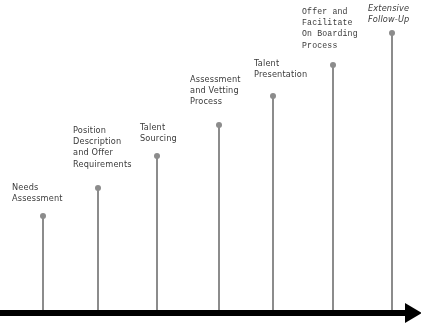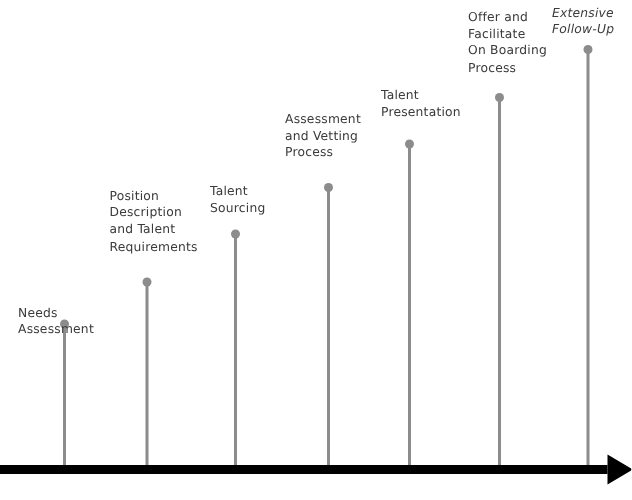--- a/index.html
+++ b/index.html
@@ -71,29 +71,29 @@
 <div id="diagram" style="width: 421px; height: 333px; background: rgb(255, 255, 255);">
 
   <div class="axis-line" style="top: 310px; left: 0px; width: 405px; height: 6px; background: rgb(0, 0, 0);"></div>
   <div class="axis-arrow" style="left: 405px; top: 303px; border-left-color: rgb(0, 0, 0);"></div>
 
   <div id="milestone-layer">
       <div class="milestone" style="left: 42px; top: 216px; width: 2px; height: 94px;">
         <div class="stem" style="height: 94px; background: rgb(140, 140, 140);"></div>
         <div class="dot" style="background: rgb(140, 140, 140);"></div>
       </div>
-      <div class="label" style="left: 12px; top: 182px; color: rgb(59, 59, 59); font-size: 8.2px; margin-top: 21px;">Needs
+      <div class="label" style="left: 12px; top: 182px; color: rgb(59, 59, 59); font-size: 8.2px;">Needs
 Assessment</div>
       <div class="milestone" style="left: 97px; top: 188px; width: 2px; height: 122px;">
         <div class="stem" style="height: 122px; background: rgb(140, 140, 140);"></div>
         <div class="dot" style="background: rgb(140, 140, 140);"></div>
       </div>
       <div class="label" style="left: 73px; top: 125px; color: rgb(59, 59, 59); font-size: 8.2px;">Position
 Description
-and Talent
+and Offer
 Requirements</div>
       <div class="milestone" style="left: 156px; top: 156px; width: 2px; height: 154px;">
         <div class="stem" style="height: 154px; background: rgb(140, 140, 140);"></div>
         <div class="dot" style="background: rgb(140, 140, 140);"></div>
       </div>
       <div class="label" style="left: 140px; top: 122px; color: rgb(59, 59, 59); font-size: 8.2px;">Talent
 Sourcing</div>
       <div class="milestone" style="left: 218px; top: 125px; width: 2px; height: 185px;">
         <div class="stem" style="height: 185px; background: rgb(140, 140, 140);"></div>
         <div class="dot" style="background: rgb(140, 140, 140);"></div>
@@ -104,21 +104,21 @@
       <div class="milestone" style="left: 272px; top: 96px; width: 2px; height: 214px;">
         <div class="stem" style="height: 214px; background: rgb(140, 140, 140);"></div>
         <div class="dot" style="background: rgb(140, 140, 140);"></div>
       </div>
       <div class="label" style="left: 254px; top: 58px; color: rgb(59, 59, 59); font-size: 8.2px;">Talent
 Presentation</div>
       <div class="milestone" style="left: 332px; top: 65px; width: 2px; height: 245px;">
         <div class="stem" style="height: 245px; background: rgb(140, 140, 140);"></div>
         <div class="dot" style="background: rgb(140, 140, 140);"></div>
       </div>
-      <div class="label" style="left: 312px; top: 6px; color: rgb(59, 59, 59); font-size: 8.2px;">Offer and
+      <div class="label" style="left: 302px; top: 6px; color: rgb(59, 59, 59); font-size: 8.2px; font-family: Liberation Mono, monospace;">Offer and
 Facilitate
 On Boarding
 Process</div>
       <div class="milestone" style="left: 391px; top: 33px; width: 2px; height: 277px;">
         <div class="stem" style="height: 277px; background: rgb(140, 140, 140);"></div>
         <div class="dot" style="background: rgb(140, 140, 140);"></div>
       </div>
       <div class="label" style="left: 368px; top: 3px; color: rgb(59, 59, 59); font-size: 8.2px; font-style: italic;">Extensive
 Follow-Up</div>
     </div>

